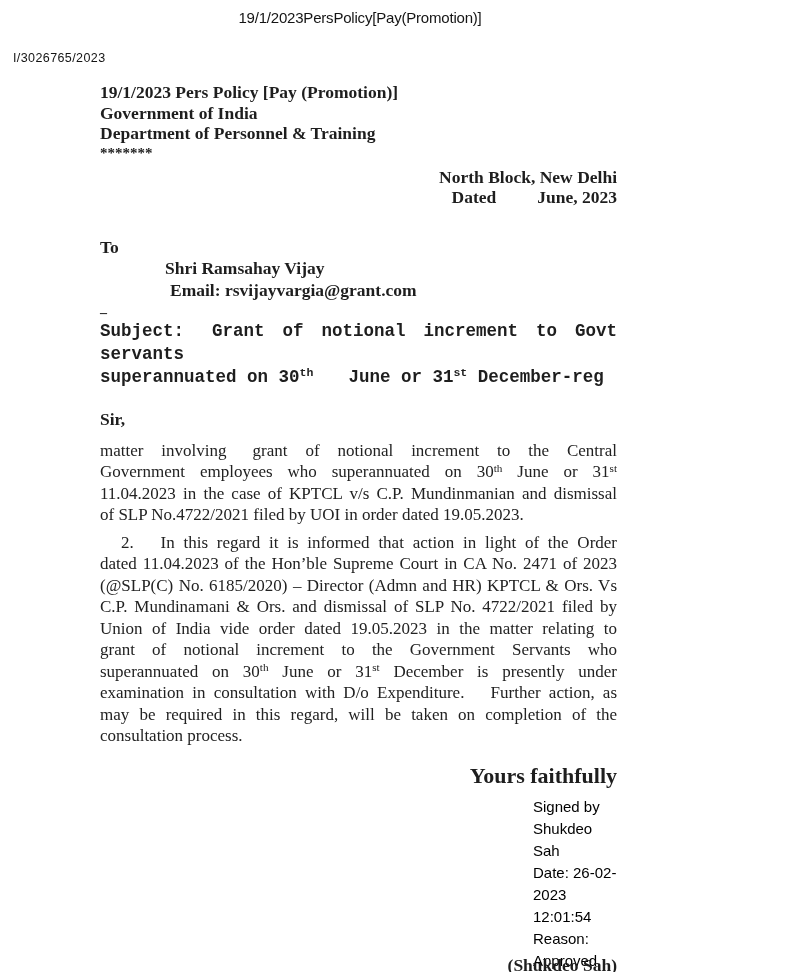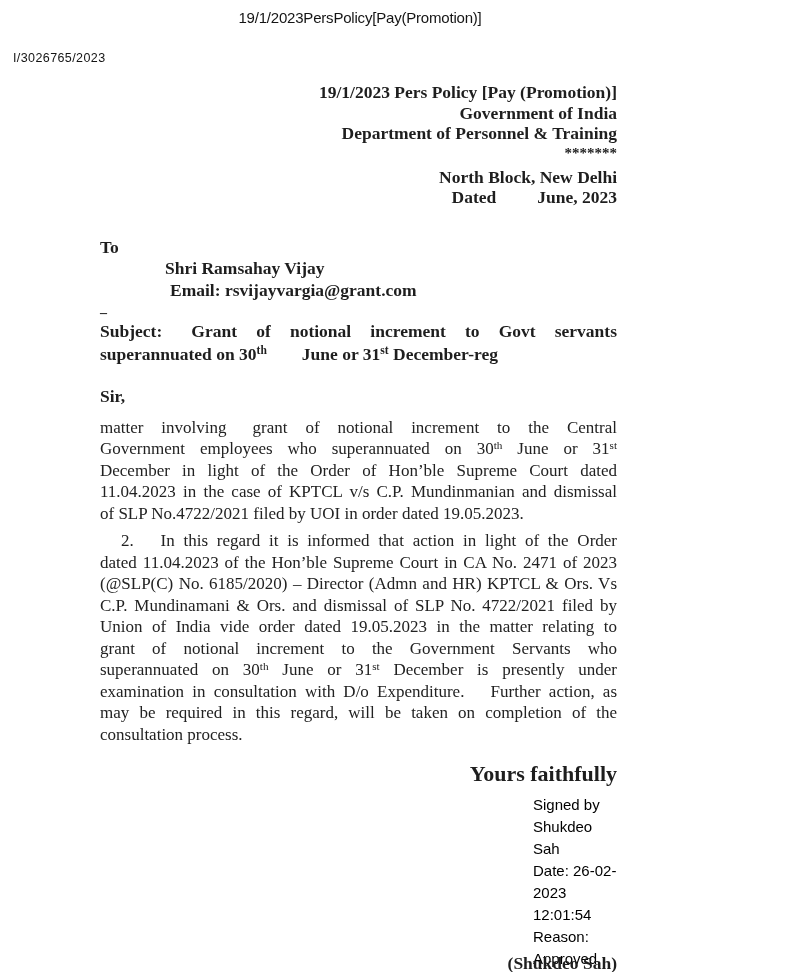--- a/index.html
+++ b/index.html
@@ -15,33 +15,33 @@
     text-align: center; padding-top: 9px;
     font-family: "Liberation Sans", sans-serif;
     font-size: 15px; letter-spacing: -0.2px; color: #141414;
   }
   .file-no {
     position: absolute; left: 13px; top: 51px;
     font-family: "Liberation Sans", sans-serif;
     font-size: 12.5px; letter-spacing: 0.4px; color: #141414;
   }
 
-  .letterhead { margin-top: 56px; text-align: right; font-weight: bold; font-size: 17.5px; line-height: 20.5px; }
+  .letterhead { margin-top: 56px; text-align: left; font-weight: bold; font-size: 17.5px; line-height: 20.5px; }
   .letterhead .stars { font-size: 15px; line-height: 19px; }
 
   .place-date { text-align: right; font-weight: bold; font-size: 17.5px; line-height: 20.5px; margin-top: 4px; }
   .tab { display: inline-block; height: 1px; }
 
   .to-label { font-weight: bold; font-size: 17.5px; margin-top: 29px; line-height: 20px; }
   .recipient-name { font-weight: bold; font-size: 17.5px; padding-left: 65px; line-height: 20px; margin-top: 1px; }
   .recipient-email { font-weight: bold; font-size: 17.5px; padding-left: 70px; line-height: 20px; margin-top: 2px; }
 
   .dash-mark { margin-top: 8px; font-weight: bold; font-size: 14px; line-height: 10px; }
 
-  .subject { font-weight: bold; font-size: 17.5px; line-height: 23px; margin-top: 2px; }
+  .subject { font-weight: bold; font-size: 17.5px; line-height: 23px; margin-top: 2px; font-family: Liberation Mono, monospace; }
   .salutation { font-weight: bold; font-size: 17.5px; margin-top: 20px; line-height: 21px; }
 
   .para { font-size: 17px; line-height: 21.5px; color: #222; }
   .p1 { margin-top: 10px; }
   .p2 { margin-top: 6px; }
   .p3 { margin-top: 8px; }
 
   .line { text-align: justify; text-align-last: justify; }
   .line.last { text-align: justify; text-align-last: auto; }
 
@@ -87,21 +87,20 @@
     <div class="subject">
         <div class="line">Subject:<span class="tab" style="width: 10px;"></span> Grant of notional increment to Govt servants</div>
         <div class="line last">superannuated on 30<sup>th</sup><span class="tab" style="width: 35px;"></span>June or 31<sup>st</sup> December-reg</div>
       </div>
 
     <div class="salutation">Sir,</div>
 
     <div class="para p1">
         <div class="line">matter involving<span class="tab" style="width: 8px;"></span> grant of notional increment to the Central</div>
         <div class="line">Government employees who superannuated on 30<sup>th</sup> June or 31<sup>st</sup></div>
-        <div class="line">December in light of the Order of Hon’ble Supreme Court dated</div>
         <div class="line">11.04.2023 in the case of KPTCL v/s C.P. Mundinmanian and dismissal</div>
         <div class="line last">of SLP No.4722/2021 filed by UOI in order dated 19.05.2023.</div>
       </div>
     <div class="para p2">
         <div class="line"><span class="tab" style="width: 21px;"></span>2.<span class="tab" style="width: 18px;"></span> In this regard it is informed that action in light of the Order</div>
         <div class="line">dated 11.04.2023 of the Hon’ble Supreme Court in CA No. 2471 of 2023</div>
         <div class="line">(@SLP(C) No. 6185/2020) – Director (Admn and HR) KPTCL &amp; Ors. Vs</div>
         <div class="line">C.P. Mundinamani &amp; Ors. and dismissal of SLP No. 4722/2021 filed by</div>
         <div class="line">Union of India vide order dated 19.05.2023 in the matter relating to</div>
         <div class="line">grant of notional increment to the Government Servants who</div>

